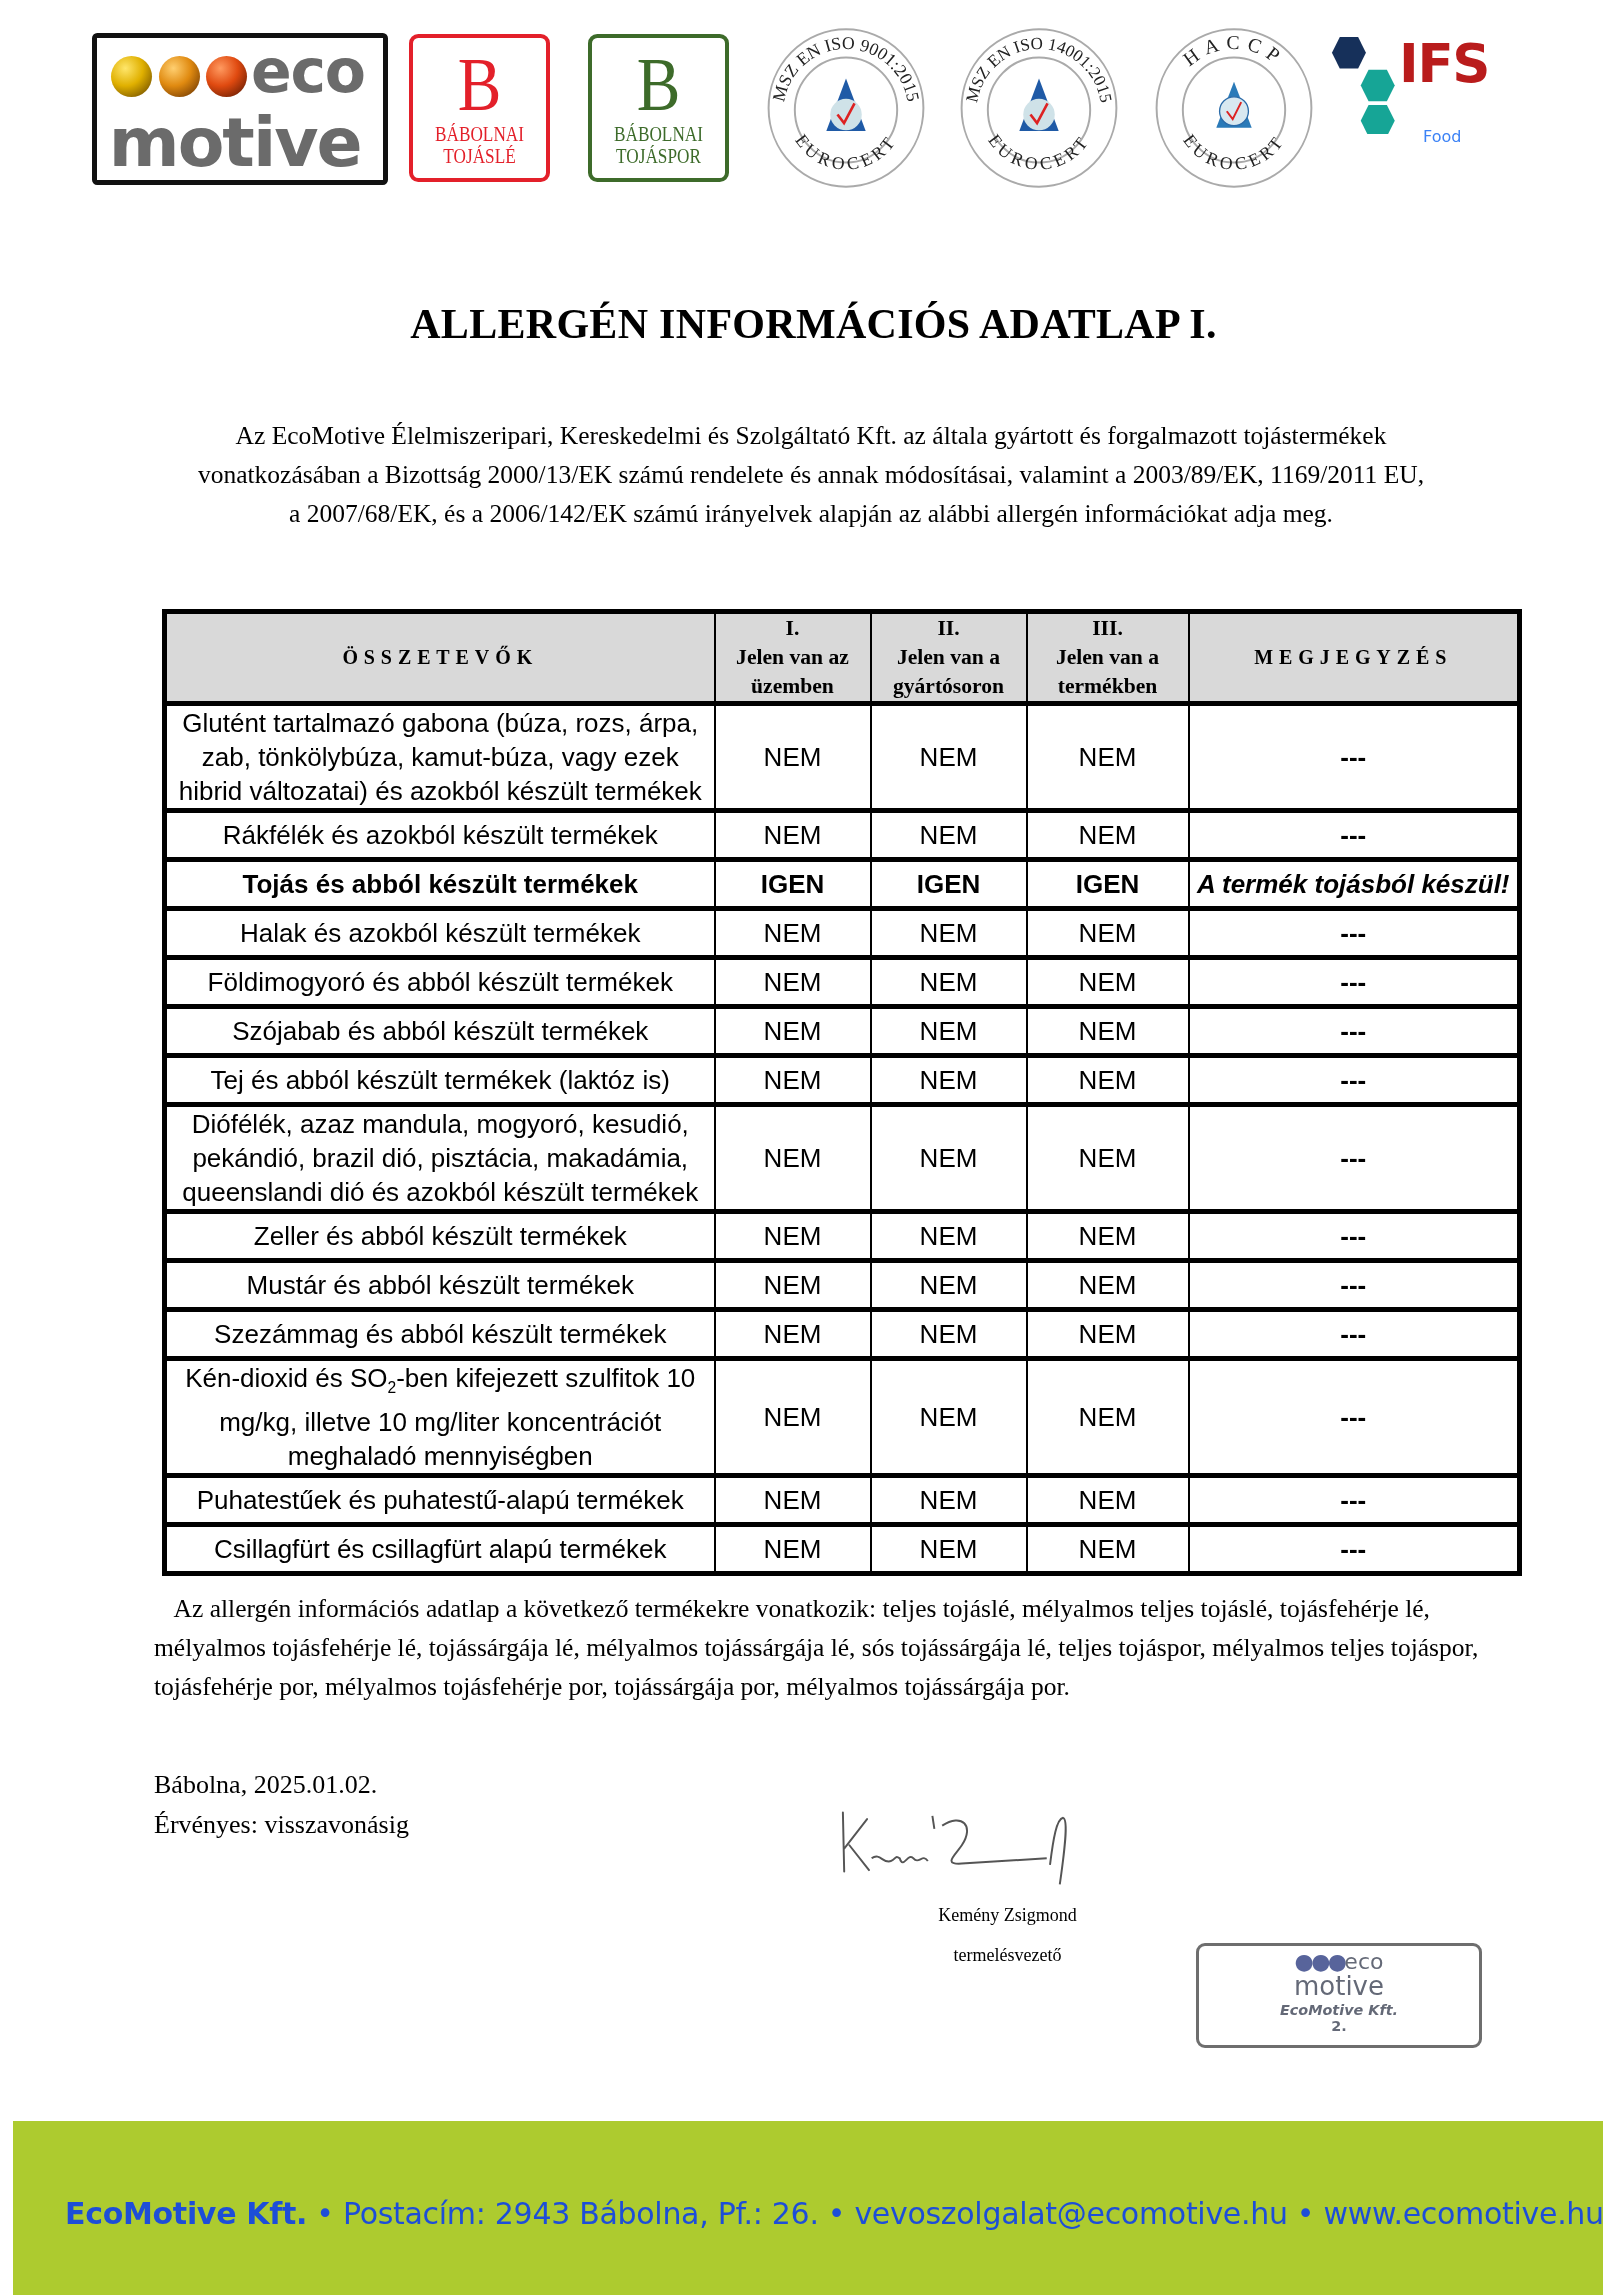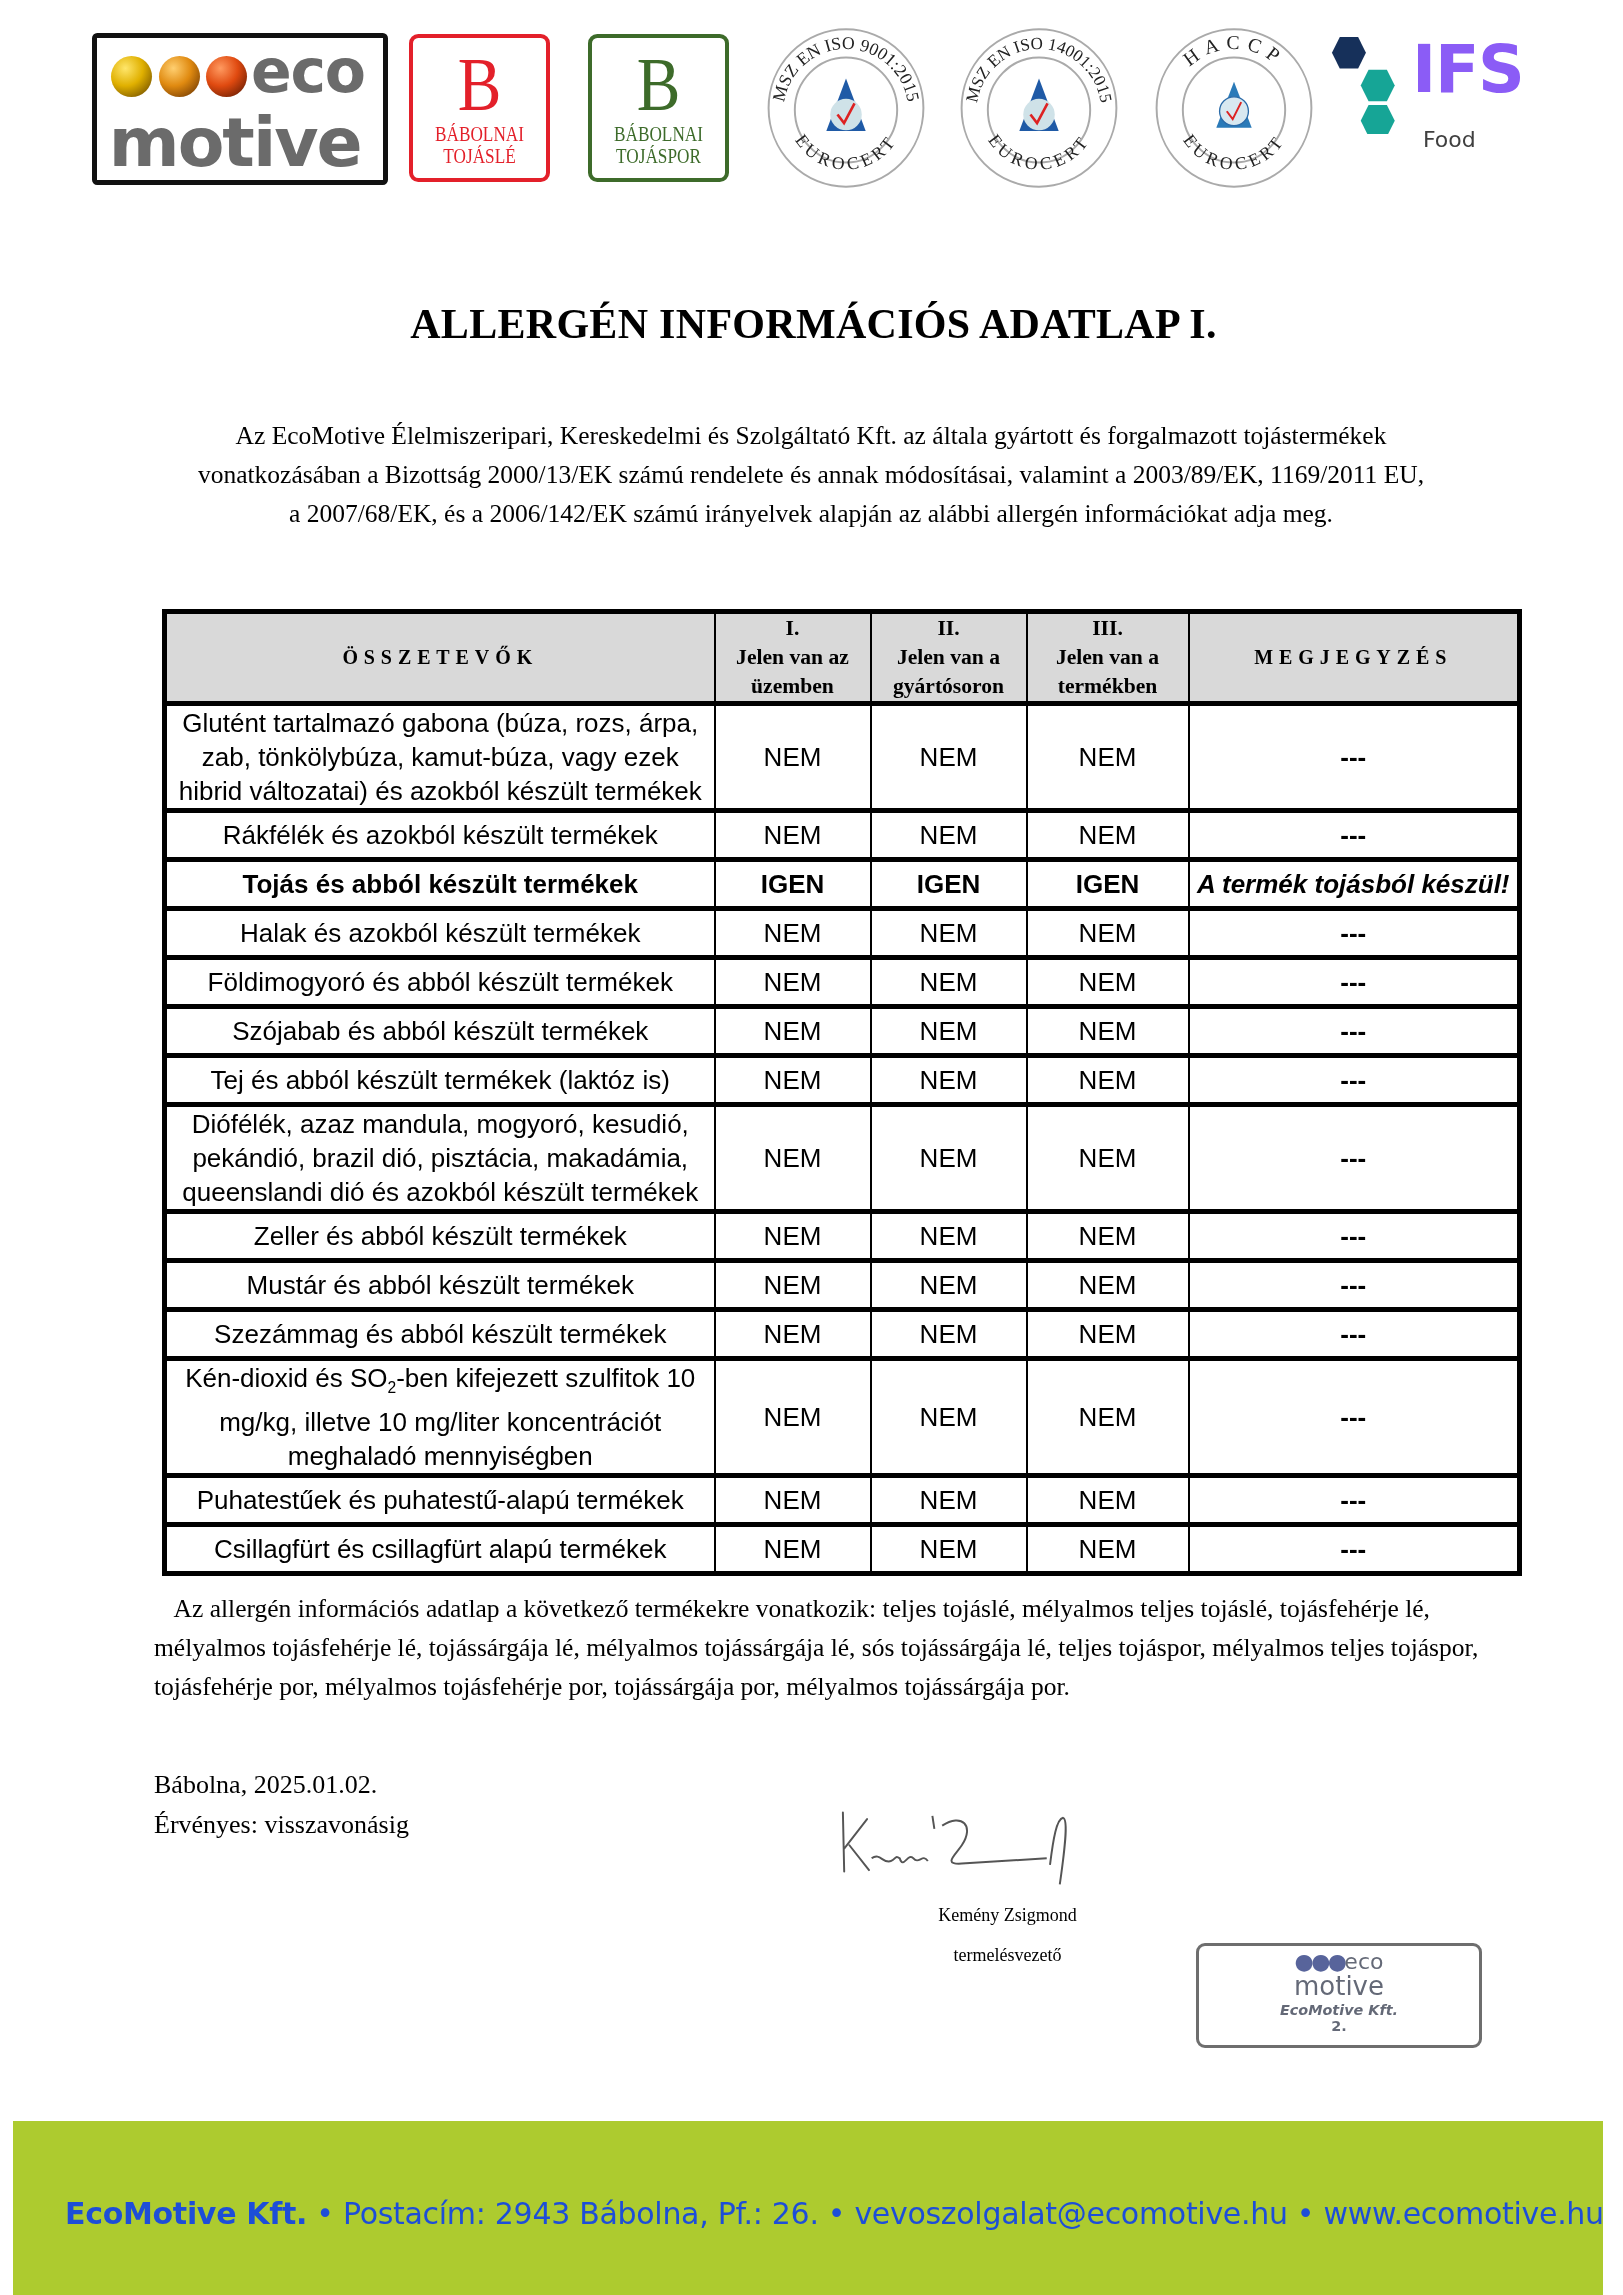--- a/index.html
+++ b/index.html
@@ -22,22 +22,22 @@
   .b-letter { font-family: "Liberation Serif", serif; font-size: 77px; line-height: 1; margin-top: 7.9px; transform: scaleX(0.85); }
   .b-line { font-family: "Liberation Serif", serif; font-size: 21px; line-height: 1.05; transform: scaleX(0.82); }
 
   .cert { top: 26px; width: 164px; height: 164px; }
   .cert.c1 { left: 764px; }
   .cert.c2 { left: 957px; }
   .cert.c3 { left: 1152px; }
   .cert svg { width: 100%; height: 100%; }
 
   .ifs-logo { left: 1328px; top: 29.4px; width: 222px; height: 131px; }
-  .ifs-text { position: absolute; left: 84px; top: 7.9px; font-family: "DejaVu Sans", sans-serif; font-weight: bold; font-size: 65px; color: #8b5cf6; letter-spacing: -1.3px; line-height: 1; }
-  .ifs-food { position: absolute; left: 95px; top: 98px; font-family: "DejaVu Sans", sans-serif; font-size: 22px; color: #404040; }
+  .ifs-text { position: absolute; left: 71px; top: 7.9px; font-family: "DejaVu Sans", sans-serif; font-weight: bold; font-size: 53px; color: #b91c1c; letter-spacing: -1.3px; line-height: 1; }
+  .ifs-food { position: absolute; left: 95px; top: 98px; font-family: "DejaVu Sans", sans-serif; font-size: 16px; color: #3b82f6; }
 
   
   .doc-title { position: absolute; left: 0; width: 1623px; top: 298px; text-align: center; font-family: "Liberation Serif", serif; font-weight: bold; font-size: 42px; letter-spacing: 0.3px; }
   .intro { position: absolute; left: 196px; width: 1230px; top: 416px; text-align: center; font-size: 25.5px; line-height: 39px; }
 
   
   .allergen-table { position: absolute; left: 162px; top: 609px; width: 1356px; border-collapse: collapse; table-layout: fixed; }
   .allergen-table th, .allergen-table td { border: 2px solid #000; text-align: center; vertical-align: middle; padding: 0; }
   .allergen-table tr { border-top: 5.2px solid #000; }
   .allergen-table tr.head-row { border-top: 5.9px solid #000; border-bottom: 5.9px solid #000; }

